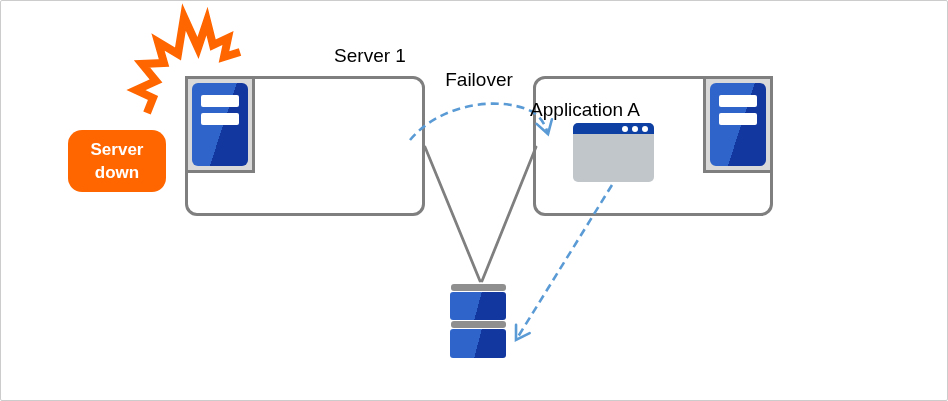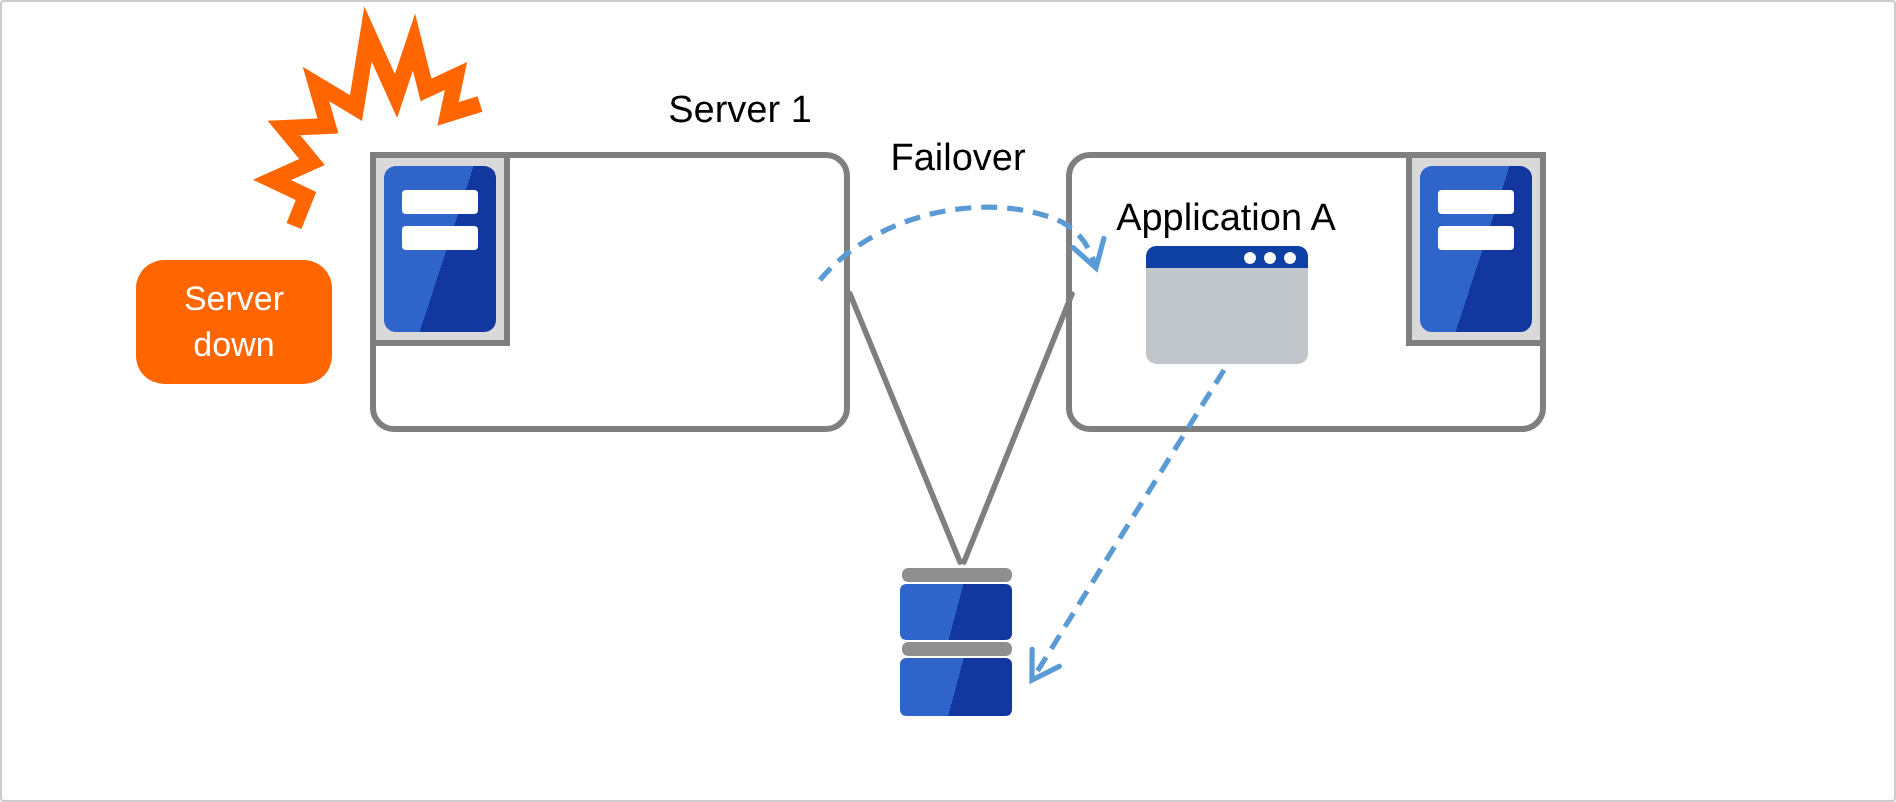--- a/index.html
+++ b/index.html
@@ -33,21 +33,21 @@
     background:var(--window_gray);overflow:hidden;z-index:3;
   }
   .app-titlebar{
     position:absolute;left:0;top:0;right:0;height:11px;background:var(--navy);
     display:flex;align-items:center;justify-content:flex-end;gap:4px;padding-right:6px;box-sizing:border-box;
   }
   .dot{width:6px;height:6px;border-radius:50%;background:#fff;}
   .badge{
     position:absolute;left:67px;top:129px;width:98px;height:62px;border-radius:14px;
     background:var(--orange);color:#fff;font-size:17px;line-height:23px;
-    display:flex;flex-direction:column;align-items:center;justify-content:center;z-index:6;
+    display:flex;flex-direction:column;align-items:center;justify-content:center;z-index:6;font-weight:bold;
   }
   .disk{position:absolute;left:449px;top:283px;width:56px;z-index:3;}
   .disk .cap{width:55px;height:7px;background:var(--cap_gray);border-radius:3px;margin:0 auto;}
   .disk .platter{
     width:56px;height:28px;border-radius:3px;margin:1px 0;
     background:linear-gradient(105deg,var(--blue_light) 0 50%,var(--blue_dark) 50% 100%);
   }
   svg.overlay{position:absolute;left:0;top:0;z-index:5;pointer-events:none;}
 </style>
 </head>
@@ -99,20 +99,20 @@
 
     <path d="M409,139 C438,104 495,94 530,110 C540,116 544,123 547,133" fill="none" stroke="#5b9bd5" stroke-width="2.6" stroke-dasharray="8 5" marker-end="url(#vArrow)"></path>
 
     <path d="M611,184 L515,339" fill="none" stroke="#5b9bd5" stroke-width="2.6" stroke-dasharray="8 5" marker-end="url(#vArrow)"></path>
 
     <polyline points="146,112 152,97 135,89 155,80 141,63 163,62 157,41 177,53 183,16 197,47 206,20 212,44 227,37 223,56 239,51" fill="none" stroke="#ff6600" stroke-width="8" stroke-linejoin="miter"></polyline>
   </svg>
 
   <div class="lbl" style="left:345px;top:44px;margin-left:24px;">Server 1</div>
   <div class="lbl" style="left:478px;top:68px;">Failover</div>
-  <div class="lbl" style="left:612px;top:98px;">Application A</div>
+  <div class="lbl" style="left:584px;top:98px;">Application A</div>
 
   <div class="badge">
     <span>Server</span>
     <span>down</span>
   </div>
 
 </div>
 
 </body></html>

